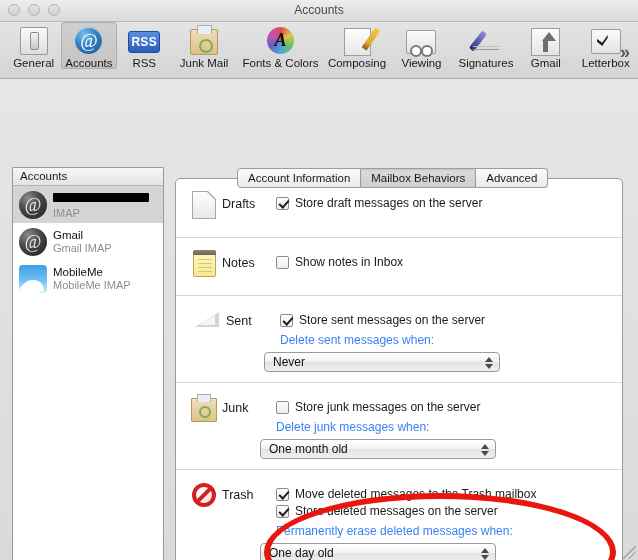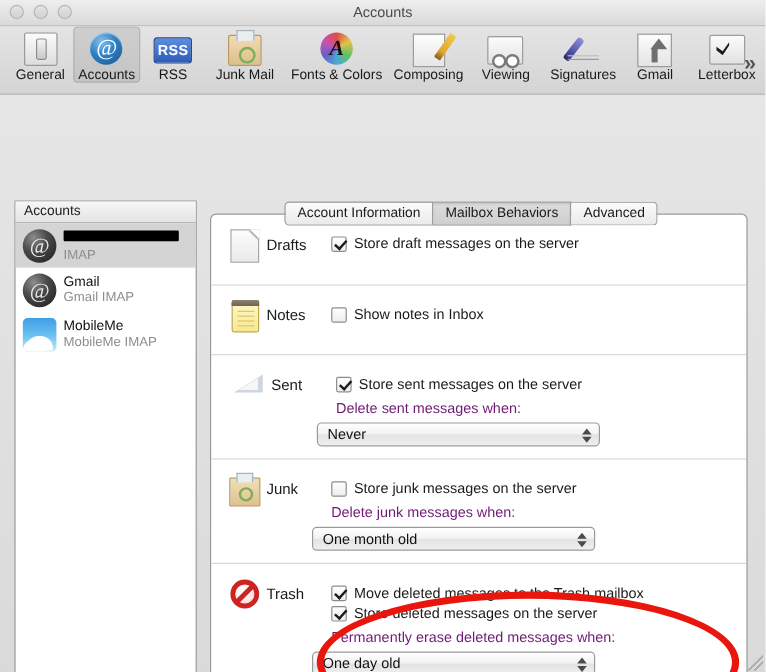--- a/index.html
+++ b/index.html
@@ -379,21 +379,21 @@
     position: absolute;
     left: 4px; top: 0px;
     width: 4px; height: 8px;
     border: solid #1c1c1c;
     border-width: 0 2px 2px 0;
     transform: rotate(42deg);
   }
   .chk-label { font-size: 12px; color: #1a1a1a; }
   .sub-label {
     font-size: 12px;
-    color: #701a75;
+    color: #3b82f6;
     margin: 6px 0 5px 0;
   }
 
   .popup {
     position: relative;
     width: 236px;
     height: 20px;
     margin-left: 70px;
     background: linear-gradient(to bottom, #ffffff 0%, #f2f2f2 48%, #e3e3e3 52%, #efefef 100%);
     border: 1px solid #9a9a9a;

